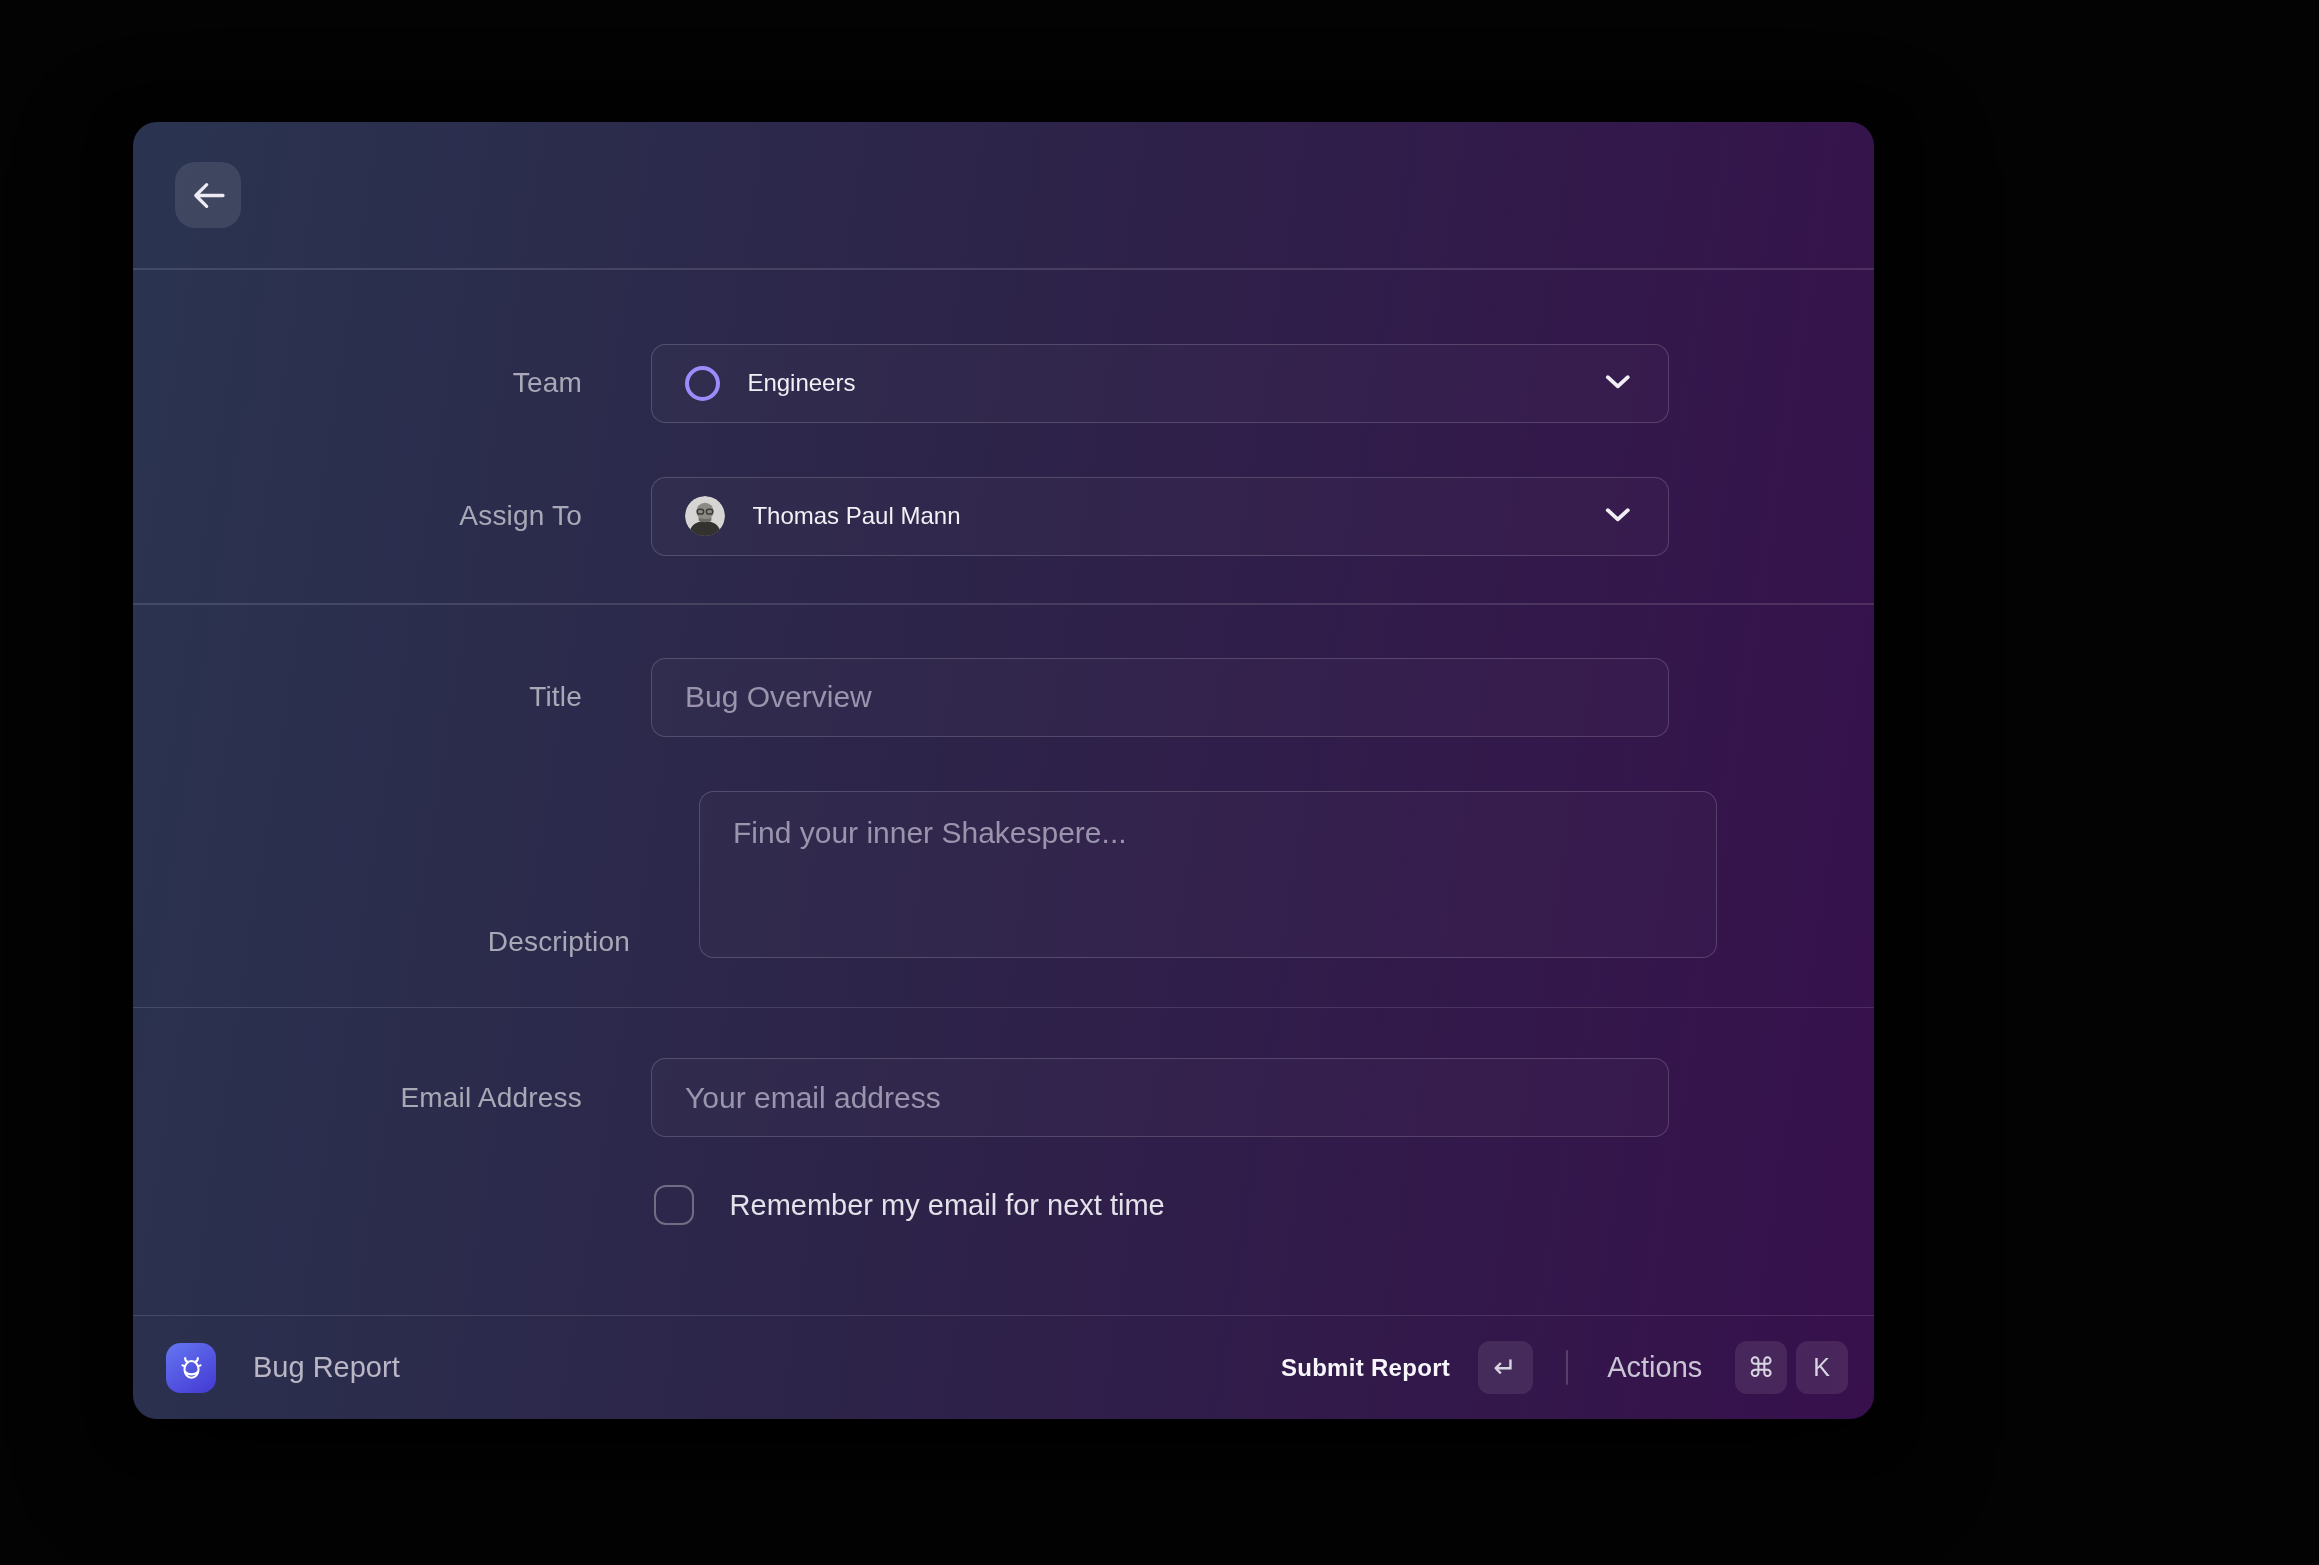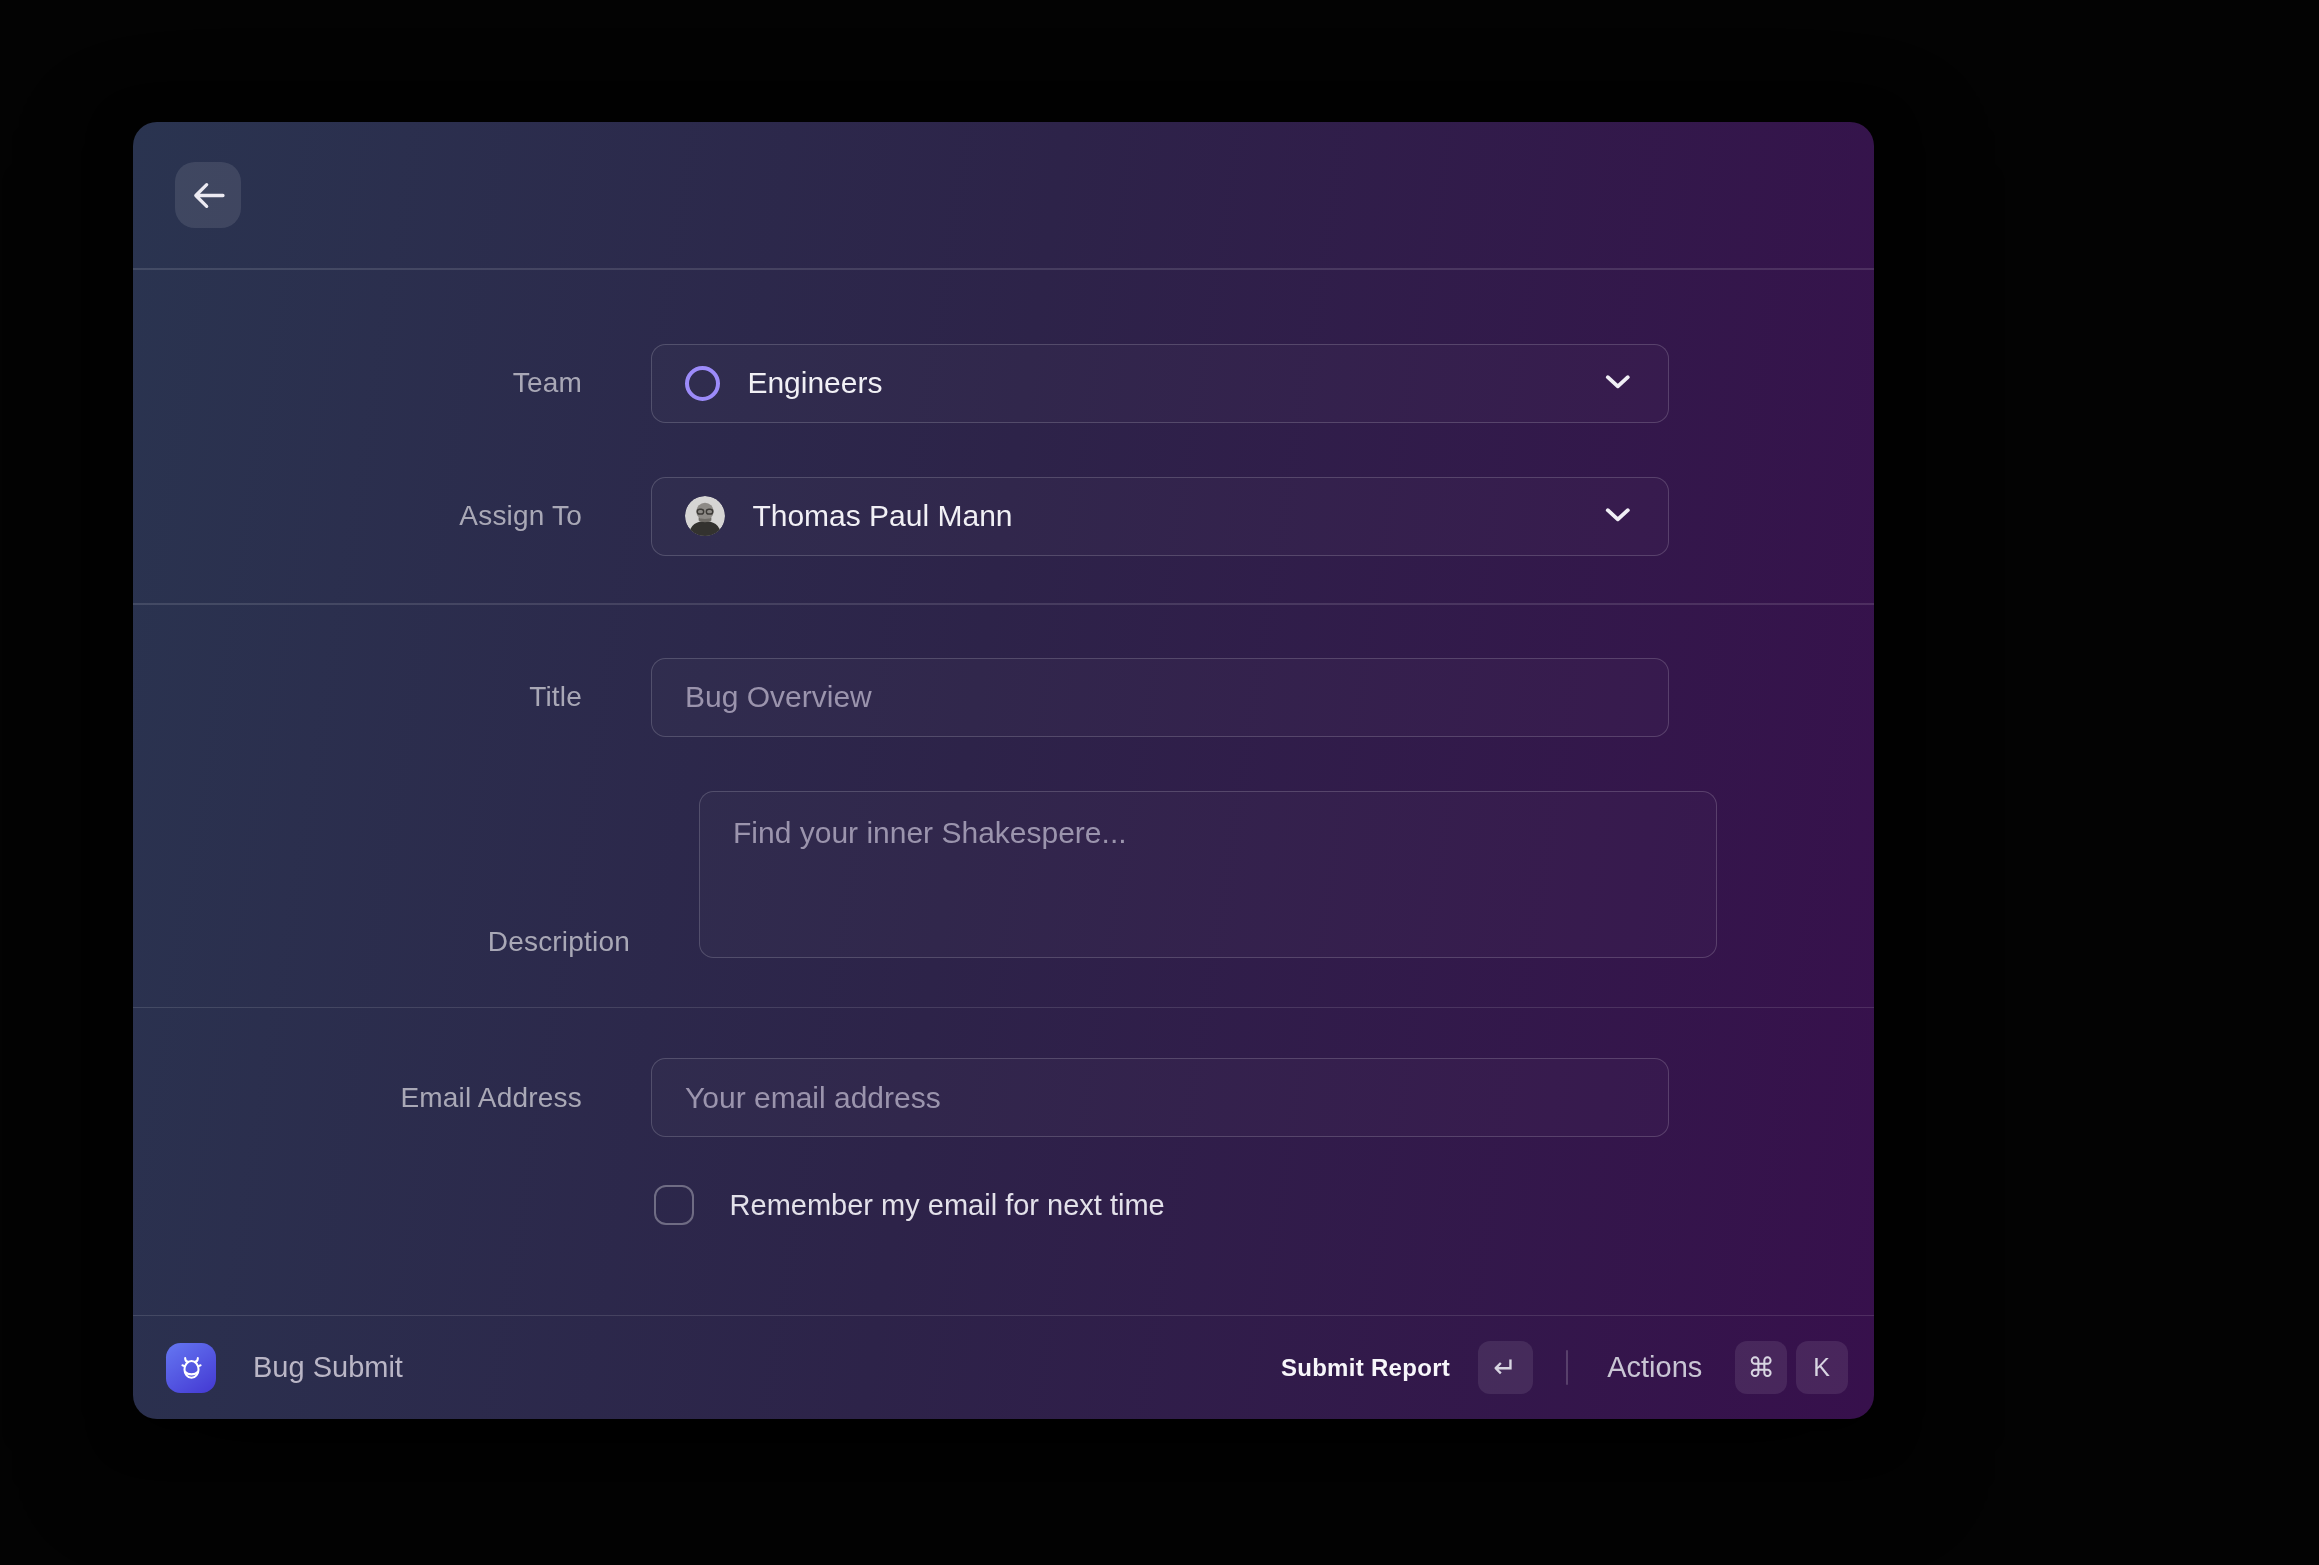--- a/index.html
+++ b/index.html
@@ -50,21 +50,21 @@
     border: 1.8px solid rgba(255,255,255,0.17);
     border-radius: 14.6px;
     background: rgba(255,255,255,0.02);
     display: flex; align-items: center;
     padding: 0 37px 0 33px;
     cursor: pointer;
   }
   .field-box .value {
     flex: 1;
     margin-left: 27.4px;
-    font-size: 30px;
+    font-size: 24px;
     color: #f1f0f5;
     white-space: nowrap; overflow: hidden;
   }
   .circle-icon {
     width: 35px; height: 35px; flex: 0 0 35px;
     border: 4.6px solid #9c8bfa;
     border-radius: 50%;
   }
   .avatar { width: 40px; height: 40px; flex: 0 0 40px; border-radius: 50%; overflow: hidden; }
   .chevron { flex: 0 0 25.6px; }
@@ -232,21 +232,21 @@
       <div class="bug-app-icon">
         <svg width="33" height="33" viewBox="0 0 24 24" fill="none" stroke="#ffffff" stroke-width="1.5" stroke-linecap="round">
           <ellipse cx="12" cy="13.4" rx="5.1" ry="6.1"></ellipse>
           <path d="M9.4 7.9 C8.3 7.7 7.4 6.6 7.4 5.2"></path>
           <path d="M14.6 7.9 C15.7 7.7 16.6 6.6 16.6 5.2"></path>
           <path d="M7.2 11.2 L5.4 10.4"></path>
           <path d="M16.8 11.2 L18.6 10.4"></path>
           <path d="M7.5 15.2 C9.3 17.6 14.7 17.6 16.5 15.2"></path>
         </svg>
       </div>
-      <div class="footer-cmd-name">Bug Submit</div>
+      <div class="footer-cmd-name">Bug Report</div>
     </div>
     <div class="footer-right">
       <div class="submit-label">Submit Report</div>
       <div class="keycap return">↵</div>
       <div class="vdivider"></div>
       <div class="actions-label">Actions</div>
       <div class="keycap cmd">⌘</div>
       <div class="keycap k">K</div>
     </div>
   </div>

